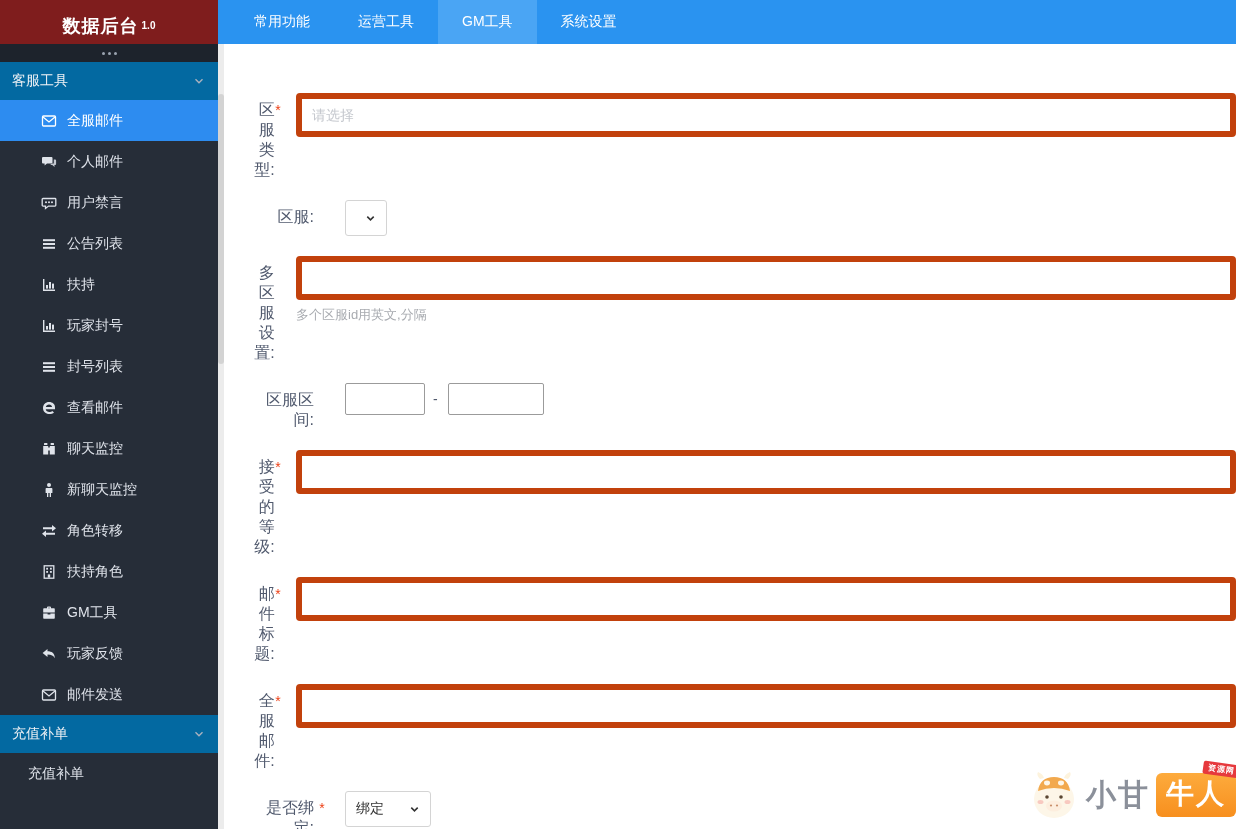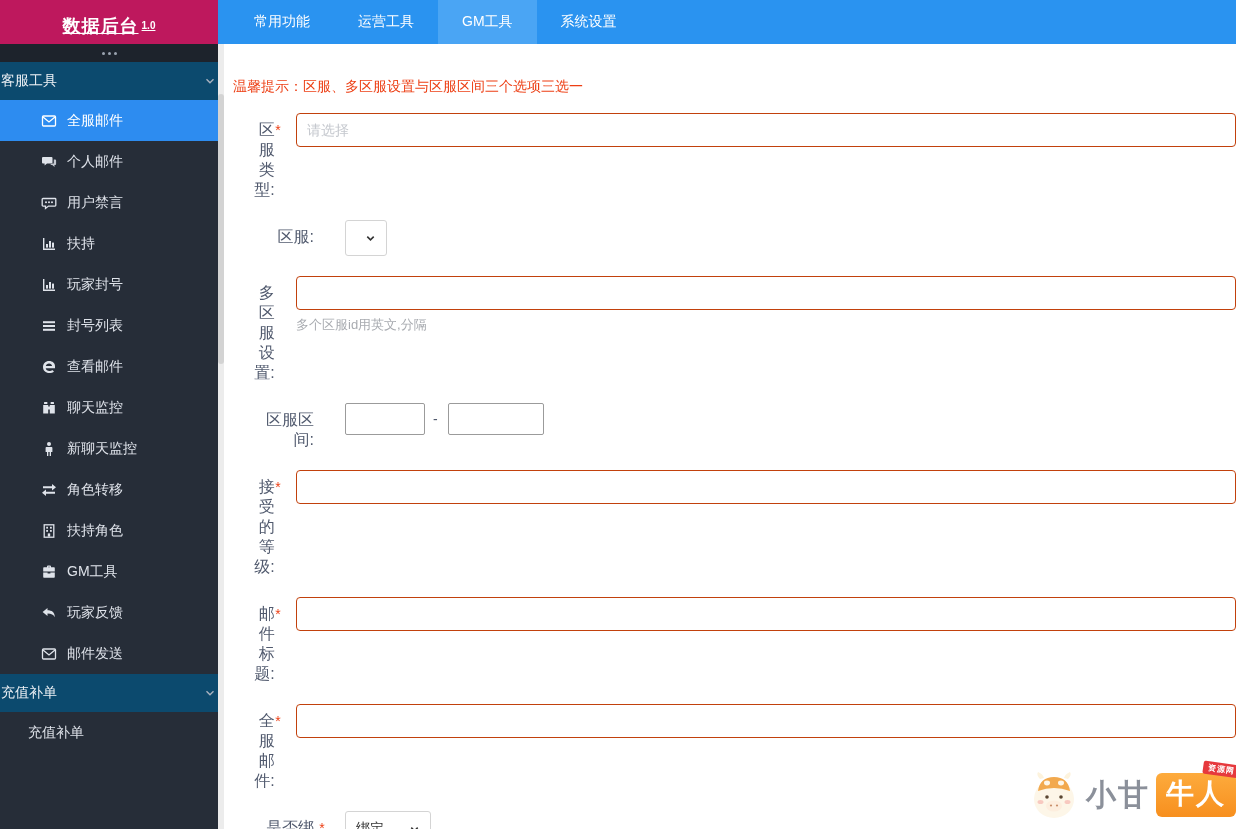--- a/index.html
+++ b/index.html
@@ -1,50 +1,50 @@
 <!DOCTYPE html>
 <html><head>
 <meta charset="utf-8">
 <style>
   * { margin:0; padding:0; box-sizing:border-box; }
   html,body { width:1236px; height:829px; overflow:hidden; font-family:"Liberation Sans","DejaVu Sans",sans-serif; background:#fff; }
   .app { position:relative; width:1236px; height:829px; }
 
   
   .topbar { position:absolute; top:0; left:0; width:1236px; height:44px; background:#2a93f0; display:flex; }
-  .logo { width:218px; height:52px; background:#be185d; color:#fff; display:flex; align-items:center; justify-content:center; font-size:18px; font-weight:bold; letter-spacing:1px;text-decoration:underline; }
+  .logo { width:218px; height:52px; background:#7f1d1d; color:#fff; display:flex; align-items:center; justify-content:center; font-size:18px; font-weight:bold; letter-spacing:1px; }
   .logo sup { font-size:10px; font-weight:bold; margin-left:3px; transform:translateY(-5px); letter-spacing:0;margin-top:9px; }
   .topnav { display:flex; align-items:stretch; margin-left:12px; }
   .tab { color:#fff; font-size:14px; display:flex; align-items:center; padding:0 24px; cursor:pointer; }
   .tab.active { background:#4aa5f4; }
 
   
   .sidebar { position:absolute; top:44px; left:0; width:218px; height:785px; background:#262d38; color:#dfe3ea; }
   .side-toggle { height:18px; background:#1d232c; display:flex; align-items:center; justify-content:center; cursor:pointer; }
   .side-toggle .dots { display:flex; gap:3px; }
   .side-toggle .dots i { width:3px; height:3px; border-radius:50%; background:#9aa3b0; }
-  .group-header { height:38px; background:#0c4a6e; display:flex; align-items:center; padding:0 1px; font-size:14px; color:#eef1f5; cursor:pointer; }
+  .group-header { height:38px; background:#0369a1; display:flex; align-items:center; padding:0 12px; font-size:14px; color:#eef1f5; cursor:pointer; }
   .group-header .chev { margin-left:auto; color:#aab2bf; display:flex; }
   .menu-item { height:41px; display:flex; align-items:center; padding-left:41px; font-size:14px; cursor:pointer; }
   .menu-item .mi-icon { width:16px; height:16px; margin-right:10px; display:flex; align-items:center; justify-content:center; color:#dfe3ea; flex:0 0 16px; }
   .menu-item.active { background:#2d8cf0; color:#fff; }
   .menu-item.active .mi-icon { color:#fff; }
   .menu-item.sub { padding-left:28px; }
   .side-scroll { position:absolute; top:0; right:-6px; width:6px; height:785px; background:#ececec; }
   .side-scroll .thumb { width:6px; height:270px; margin-top:50px; background:#d3d3d3; border-radius:3px; }
 
   
   .main { position:absolute; top:44px; left:224px; width:1012px; height:785px; background:#fff; padding-top:32px; }
   .warning { margin-left:9px; font-size:14px; color:#ed3f14; line-height:20px; }
   .gm-form { margin-top:17px; }
   .form-row { display:flex; align-items:flex-start; padding-left:26px; margin-bottom:20px; }
   .f-label { width:64px; text-align:right; font-size:16px; color:#515a6e; line-height:20px; padding-top:7px; word-break:break-all; }
   .f-req { width:16px; text-align:center; color:#ed3f14; font-size:14px; padding-top:9px; }
   .f-ctrl { margin-left:15px; }
-  .ivu-input { width:940px; height:34px; border:1px solid #c2410c; border-radius:4px; padding:16px 10px; font-size:14px; color:#515a6e; background:#fff; outline:none; }
+  .ivu-input { width:940px; height:34px; border:6px solid #c2410c; border-radius:4px; padding:16px 10px; font-size:14px; color:#515a6e; background:#fff; outline:none; }
   .ivu-input::placeholder { color:#c5c8ce; }
   .hint { margin-top:6px; font-size:13px; color:#a8abb0; line-height:18px; }
   .native-select { height:36px; border:1px solid #d4d4d4; border-radius:3px; background:#fff; display:flex; align-items:center; padding:0 10px; font-size:14px; color:#333; cursor:pointer; }
   .native-select .nchev { margin-left:auto; display:flex; color:#333; }
   .sel-small { width:42px; }
   .sel-bind { width:86px; }
   .range-input { width:80px; height:32px; border:1px solid #9b9b9b; border-radius:2px; padding:0 8px; font-size:14px; outline:none; }
   .range-input.second { width:96px; }
   .range-dash { color:#515a6e; font-size:14px; line-height:32px; margin:0 10px 0 8px; }
   .range-wrap { display:flex; align-items:center; }
@@ -119,20 +119,30 @@
             <g fill="currentColor" stroke="none">
               <circle cx="5" cy="7.3" r="1"></circle>
               <circle cx="8" cy="7.3" r="1"></circle>
               <circle cx="11" cy="7.3" r="1"></circle>
             </g>
           </svg>
         </span>
       <span>用户禁言</span>
     </div>
 
+    <div class="menu-item">
+      <span class="mi-icon">
+          <svg width="16" height="16" viewBox="0 0 16 16" fill="currentColor">
+            <rect x="2" y="3.2" width="12" height="2"></rect>
+            <rect x="2" y="7" width="12" height="2"></rect>
+            <rect x="2" y="10.8" width="12" height="2"></rect>
+          </svg>
+        </span>
+      <span>公告列表</span>
+    </div>
 
     <div class="menu-item">
       <span class="mi-icon">
           <svg width="16" height="16" viewBox="0 0 16 16" fill="currentColor">
             <path d="M2 2h1.4v10.6H14V14H2z"></path>
             <rect x="5" y="8" width="2" height="3.6"></rect>
             <rect x="8" y="5" width="2" height="6.6"></rect>
             <rect x="11" y="6.6" width="2" height="5"></rect>
           </svg>
         </span>
@@ -261,21 +271,20 @@
     <div class="menu-item sub">
       <span>充值补单</span>
     </div>
 
     <div class="side-scroll">
         <div class="thumb"></div>
       </div>
   </aside>
 
   <main class="main">
-    <p class="warning">温馨提示：区服、多区服设置与区服区间三个选项三选一</p>
 
     <div class="gm-form">
 
       <div class="form-row">
         <div class="f-label">区服类型:</div>
         <div class="f-req">*</div>
         <div class="f-ctrl"><input class="ivu-input" placeholder="请选择" style=""></div>
       </div>
 
       <div class="form-row">

